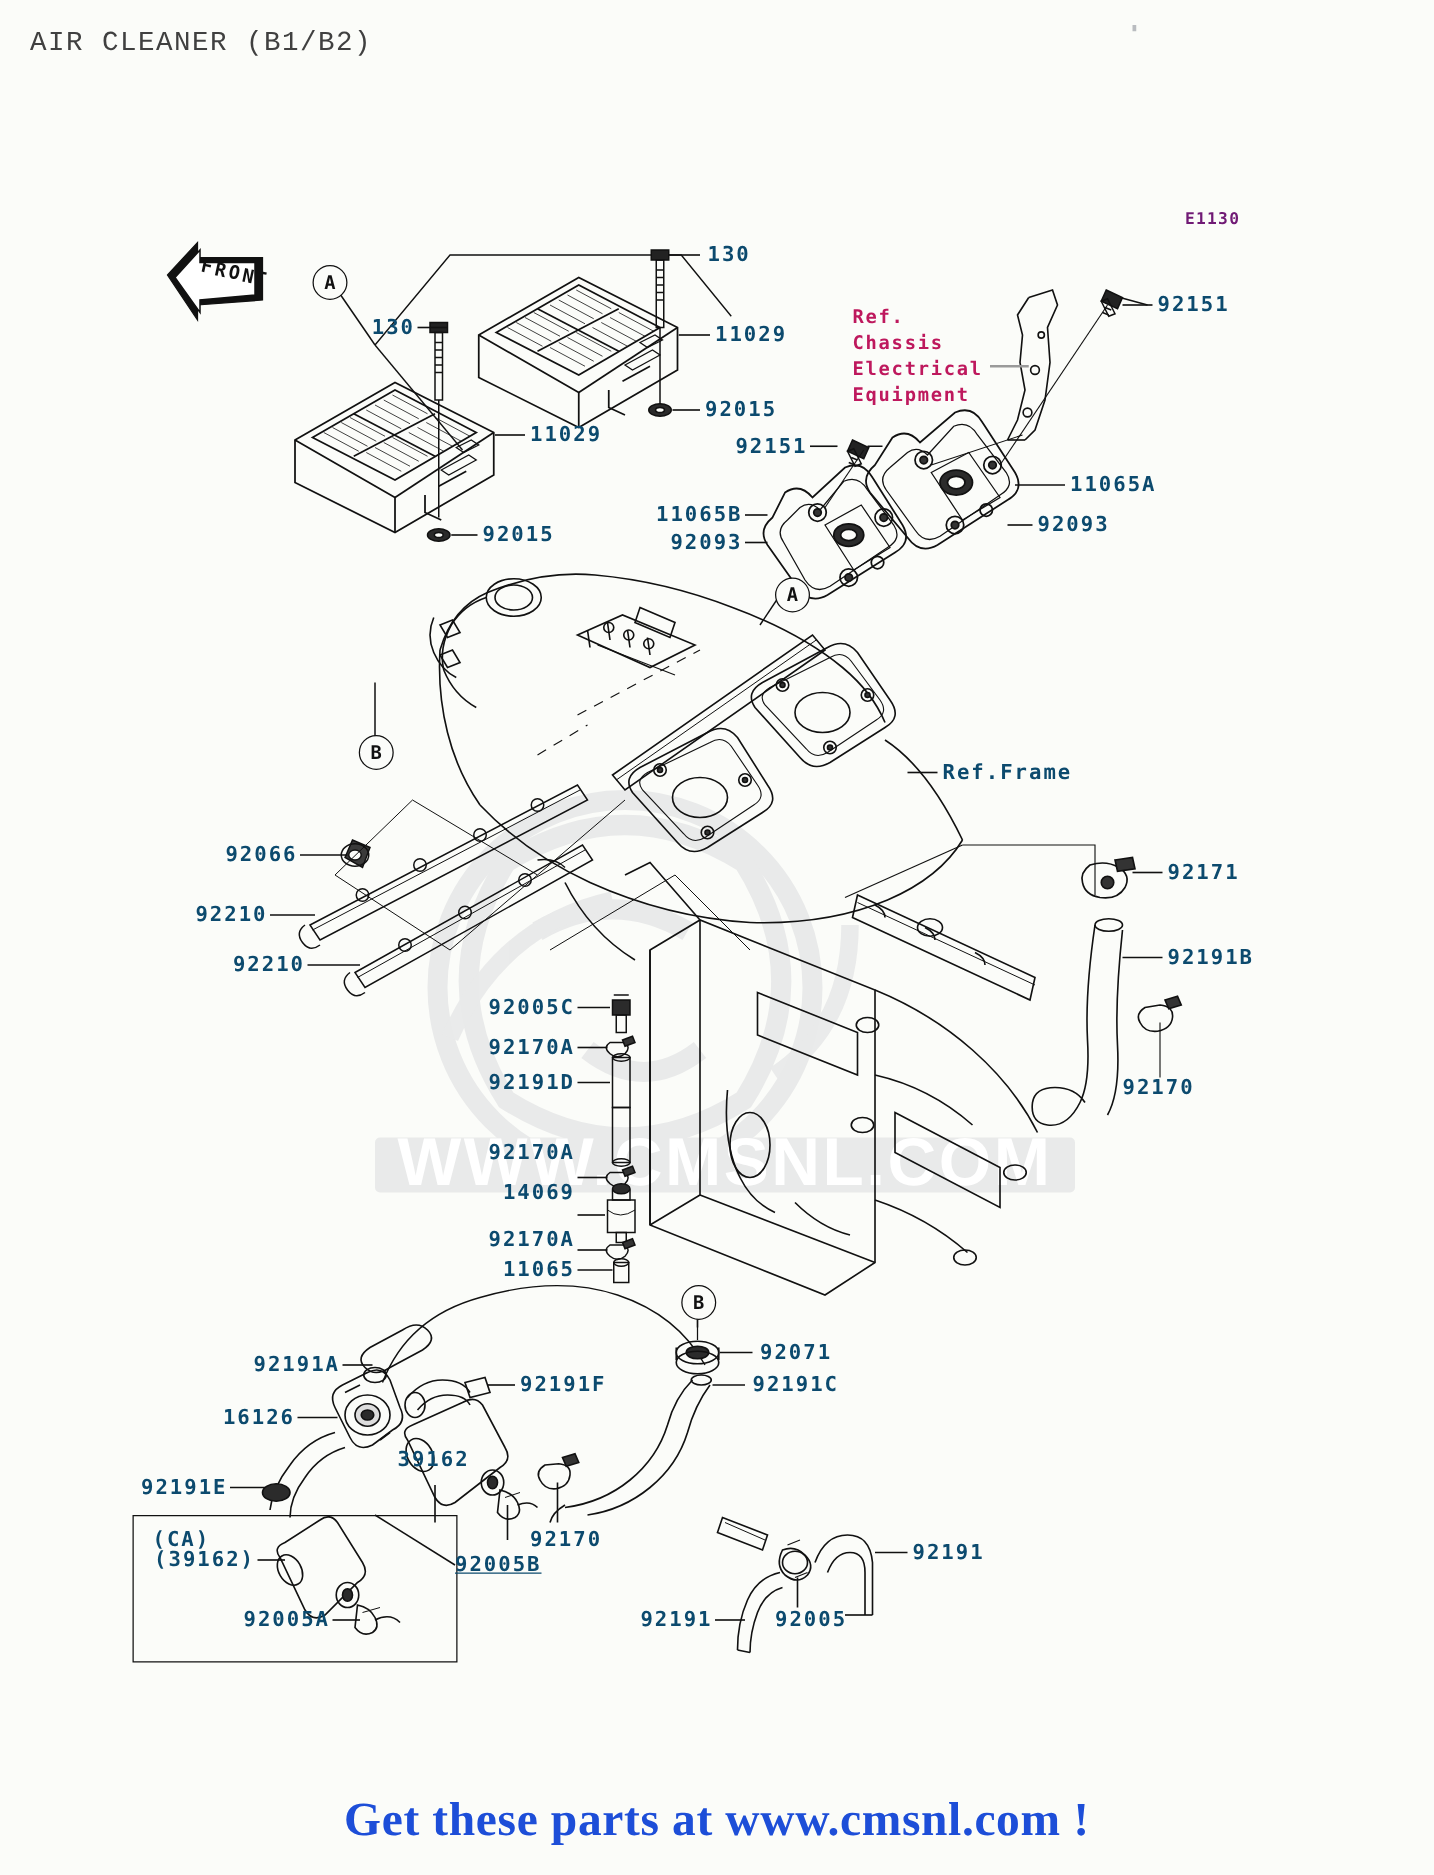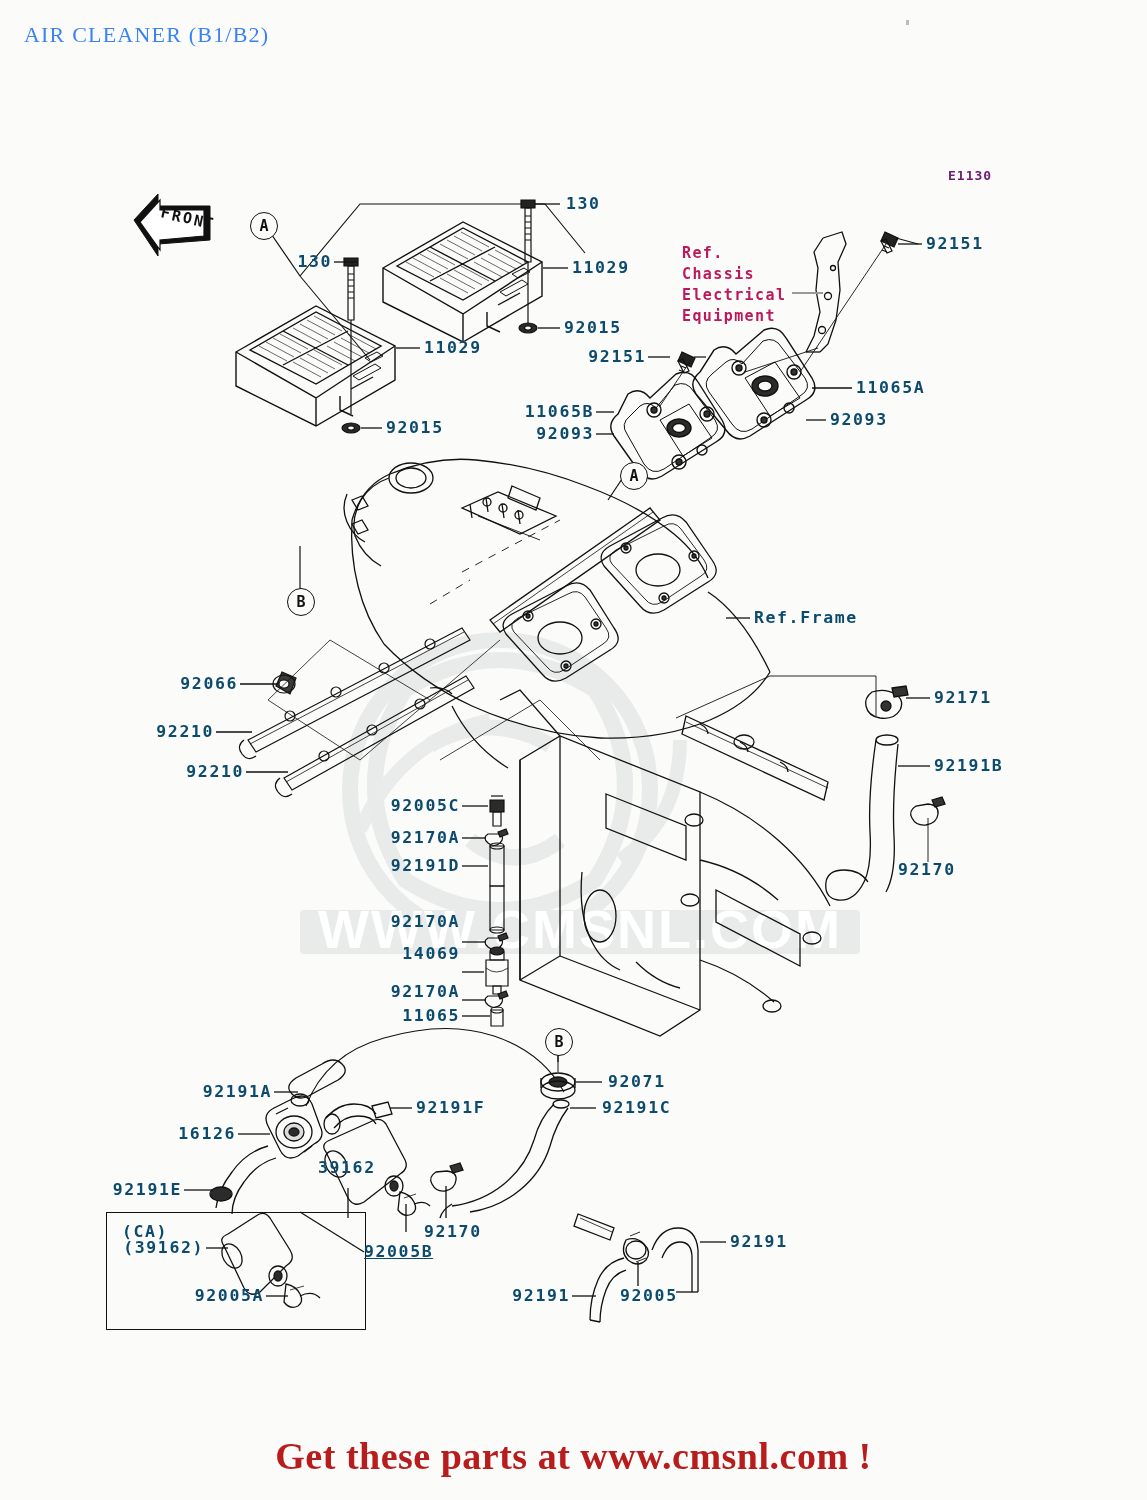--- a/index.html
+++ b/index.html
@@ -9,22 +9,22 @@
     background:#fbfcf9;
     font-family:"Liberation Sans", sans-serif;
     position:relative;
     overflow:hidden;
   }
   #page{position:absolute;left:0;top:0;width:1147px;height:1500px;}
 
   
   .title{
     position:absolute;left:24px;top:22px;
-    font-size:22px;letter-spacing:1.2px;color:#3b82f6;
-    font-family:Liberation Serif, serif;
+    font-size:22px;letter-spacing:1.2px;color:#404040;
+    font-family:Liberation Mono, monospace;
     white-space:nowrap;
   }
   .corner-dot{
     position:absolute;left:906px;top:20px;width:3px;height:5px;
     background:#b9bcc0;
   }
 
   
   .diagram-code{
     position:absolute;left:948px;top:168px;
@@ -72,21 +72,21 @@
     border:1.6px solid #111;background:transparent;
   }
 
   
   .wm{position:absolute;left:0;top:0;width:1147px;height:1500px;pointer-events:none;}
 
   
   .footer{
     position:absolute;left:0;top:1434px;width:1147px;text-align:center;
     font-family:"Liberation Serif", serif;
-    font-size:38px;font-weight:bold;color:#b91c1c;letter-spacing:0.5px;
+    font-size:38px;font-weight:bold;color:#1d4ed8;letter-spacing:0.5px;
   }
 
   
   .art{position:absolute;left:0;top:0;width:1147px;height:1500px;}
   .art svg{display:block;}
 </style>
 </head>
 <body>
 
 <div id="page">

